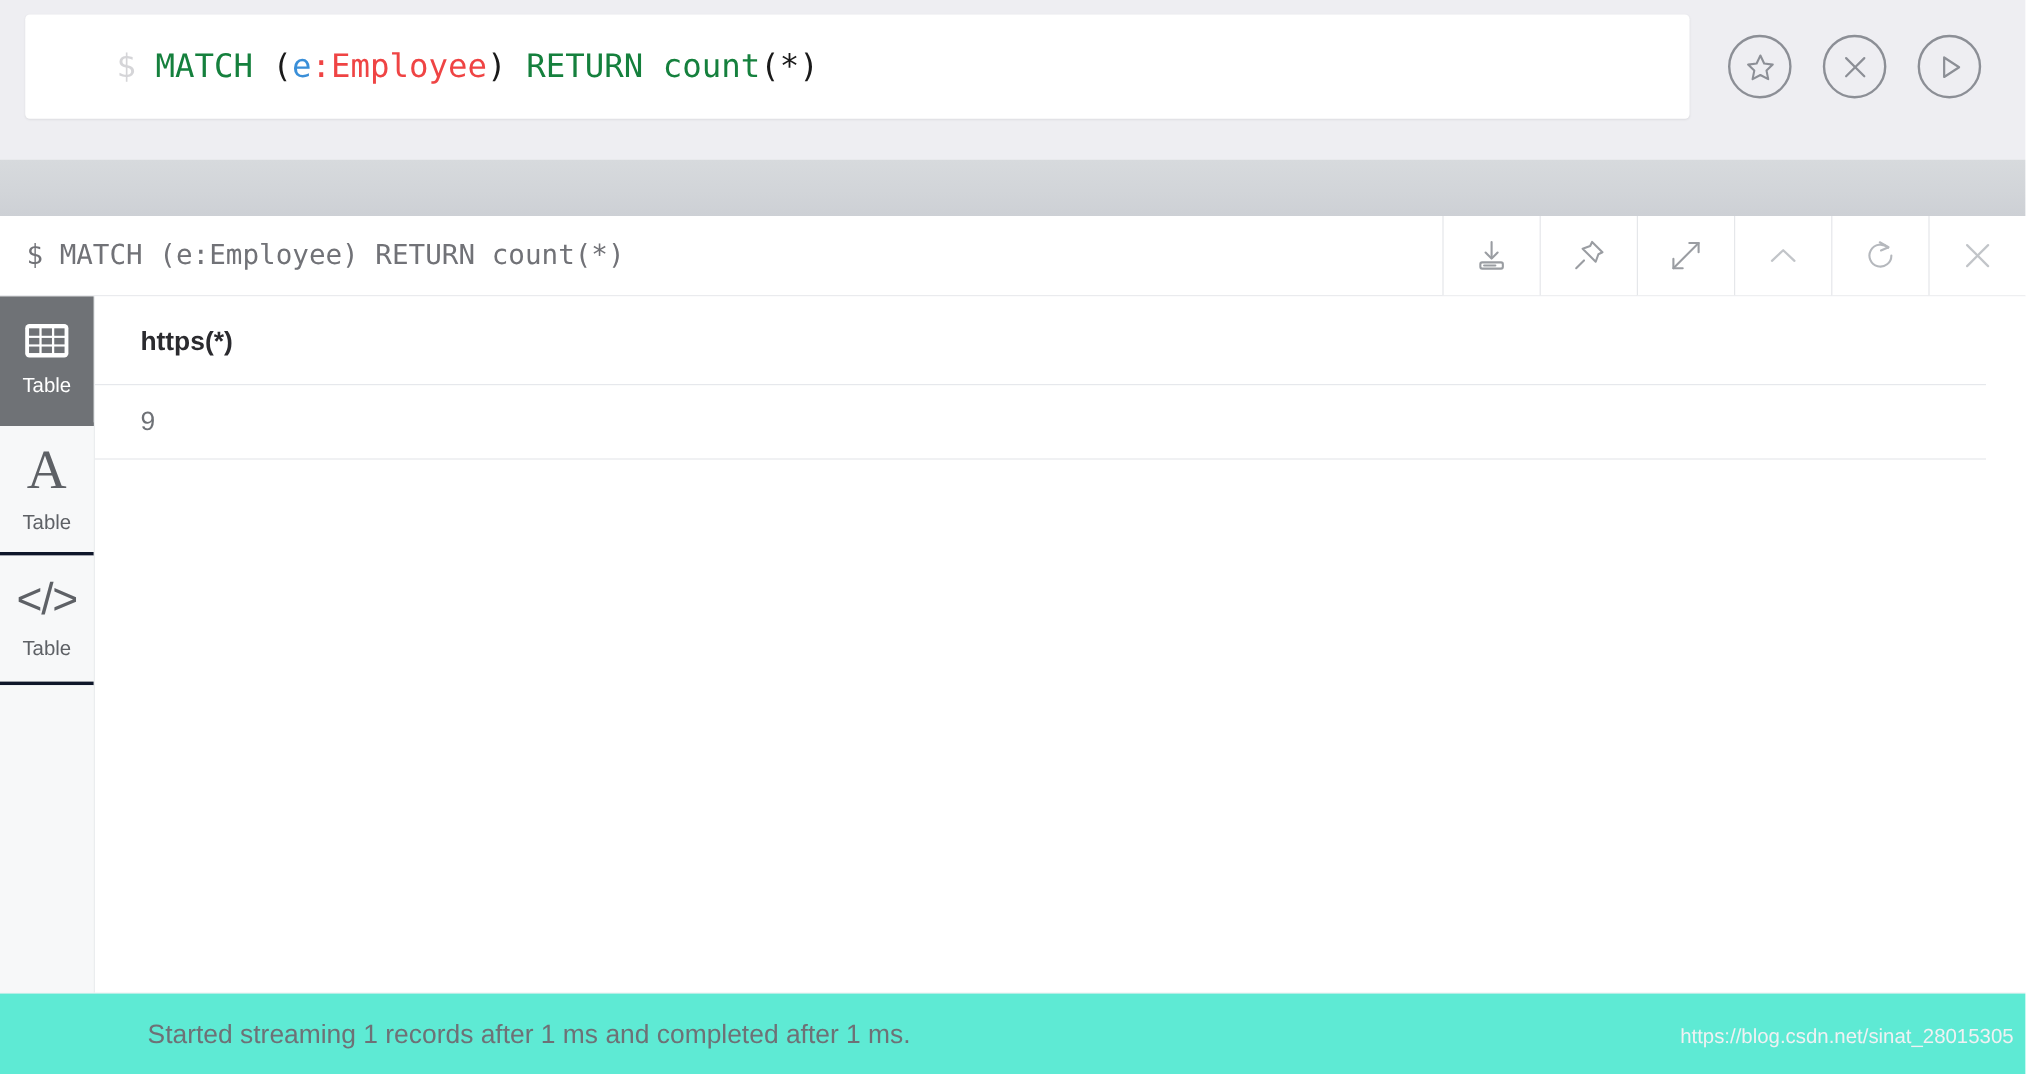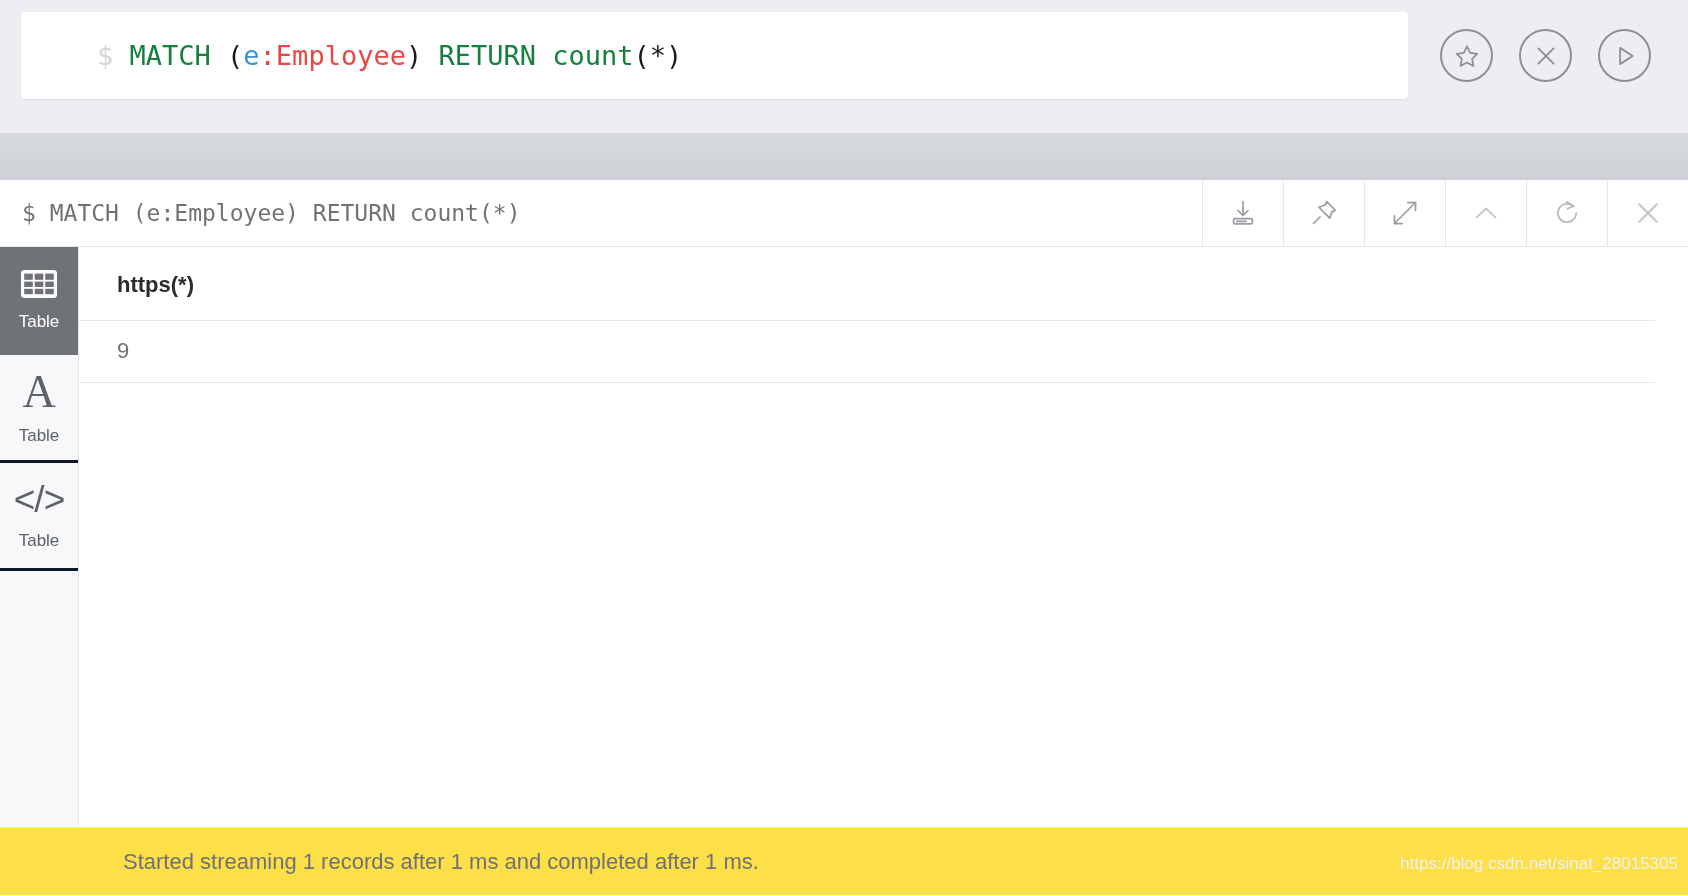--- a/index.html
+++ b/index.html
@@ -230,21 +230,21 @@
     font-family: "Liberation Sans", sans-serif;
   }
 
   
   .frame-status {
     position: relative;
     height: 67px;
     display: flex;
     align-items: center;
     padding-left: 123px;
-    background: #fde047;
+    background: #5eead4;
   }
   .status-text {
     font-size: 22px;
     color: #6e7176;
     font-family: "Liberation Sans", sans-serif;
   }
 
   .watermark {
     position: absolute;
     right: 10px;

